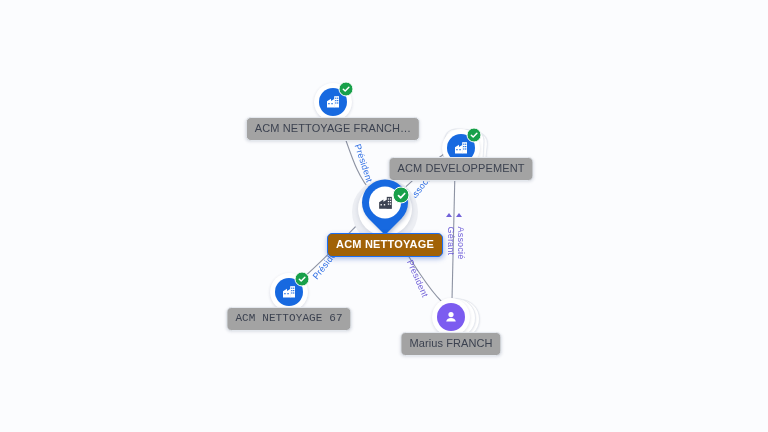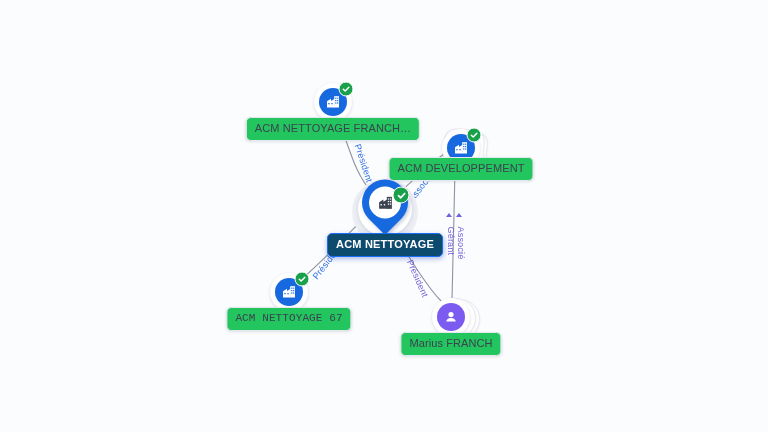--- a/index.html
+++ b/index.html
@@ -155,28 +155,28 @@
   
   .node-label {
     position: absolute;
     left: 50%;
     transform: translateX(-50%);
     white-space: nowrap;
     font-size: 11px;
     line-height: 1;
     padding: 5px 8px 6px 8px;
     border-radius: 5px;
-    background: #22c55e;
+    background: #a3a3a3;
     color: #3c4250;
     border: 1px solid #e4e8ee;
     box-shadow: 0 1px 3px rgba(25,40,80,.13);
     letter-spacing: .1px;
   }
   .node-label.selected {
-    background: #0c4a6e;
+    background: #a16207;
     color: #ffffff;
     border-color: #1a6ef5;
     font-weight: bold;
     box-shadow: 0 2px 5px rgba(20,70,190,.35);
     letter-spacing: .2px;
   }
 
   
   .edge-label {
     position: absolute;

